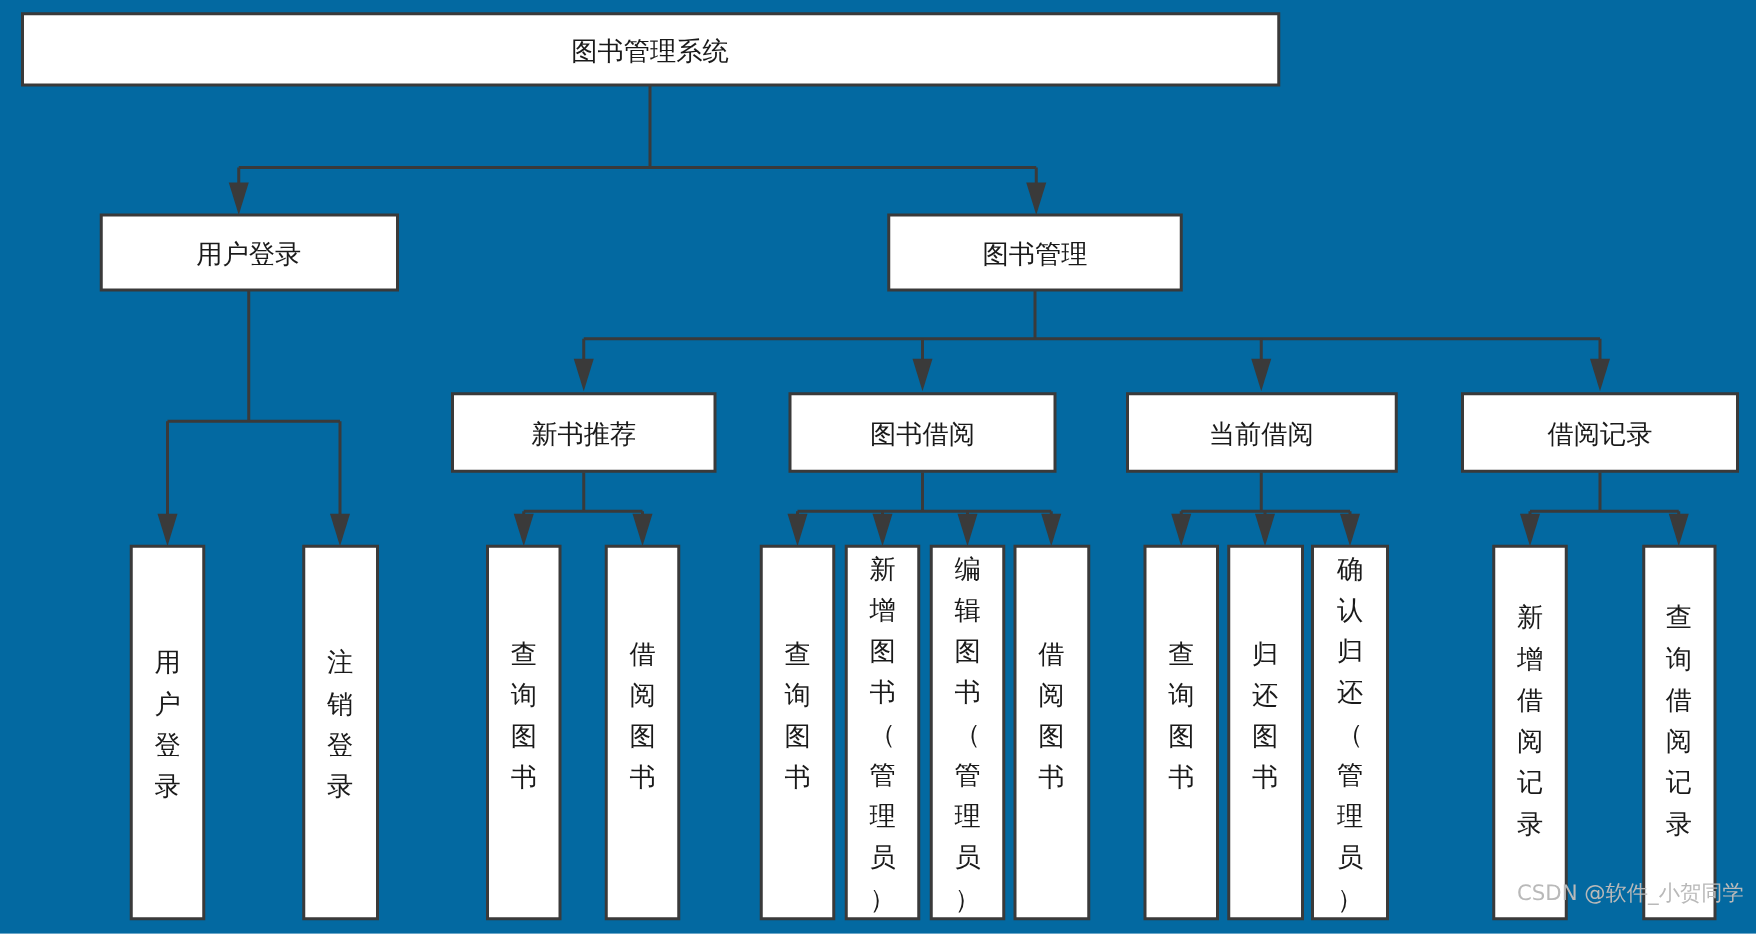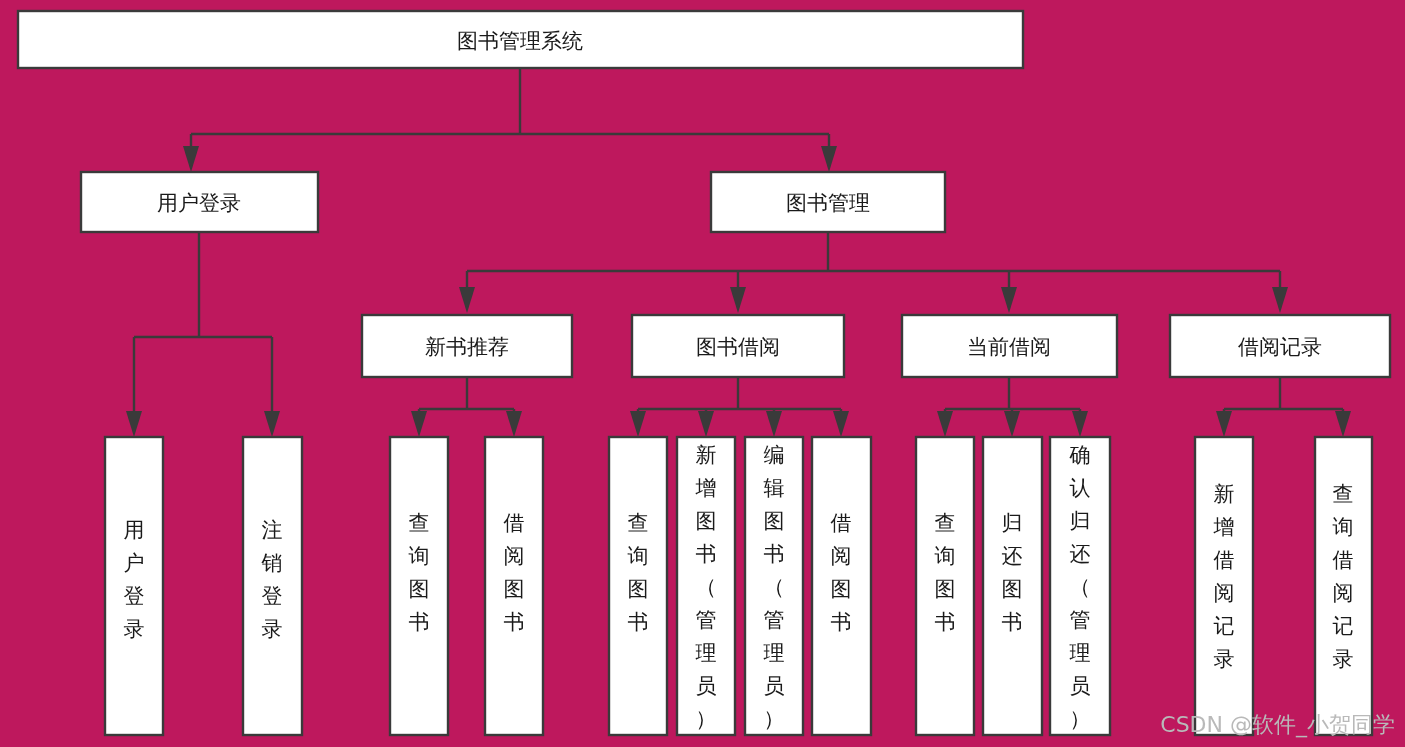--- a/index.html
+++ b/index.html
@@ -8,21 +8,21 @@
     padding: 0;
     background: #ffffff;
   }
   body {
     font-family: "DejaVu Sans", "Liberation Sans", sans-serif;
   }
   #diagram-root {
     position: relative;
     width: 1405px;
     height: 747px;
-    background: #be185d;
+    background: #0369a1;
     overflow: hidden;
   }
   svg.flow-canvas {
     position: absolute;
     left: 0;
     top: 0;
     width: 1405px;
     height: 747px;
     display: block;
   }
@@ -50,23 +50,23 @@
   }
   .node-label-vertical {
     fill: #1a1a1a;
     font-family: "DejaVu Sans", "Liberation Sans", sans-serif;
     font-size: 21px;
     text-anchor: middle;
   }
   .watermark-text {
     position: absolute;
     right: 10px;
-    bottom: 7px;
+    bottom: 21px;
     color: #b9b9b9;
-    font-size: 22px;
+    font-size: 17px;
     font-family: "DejaVu Sans", "Liberation Sans", sans-serif;
     white-space: nowrap;
     user-select: none;
   }
 </style>
 </head>
 <body>
 
 <div id="diagram-root">
 

